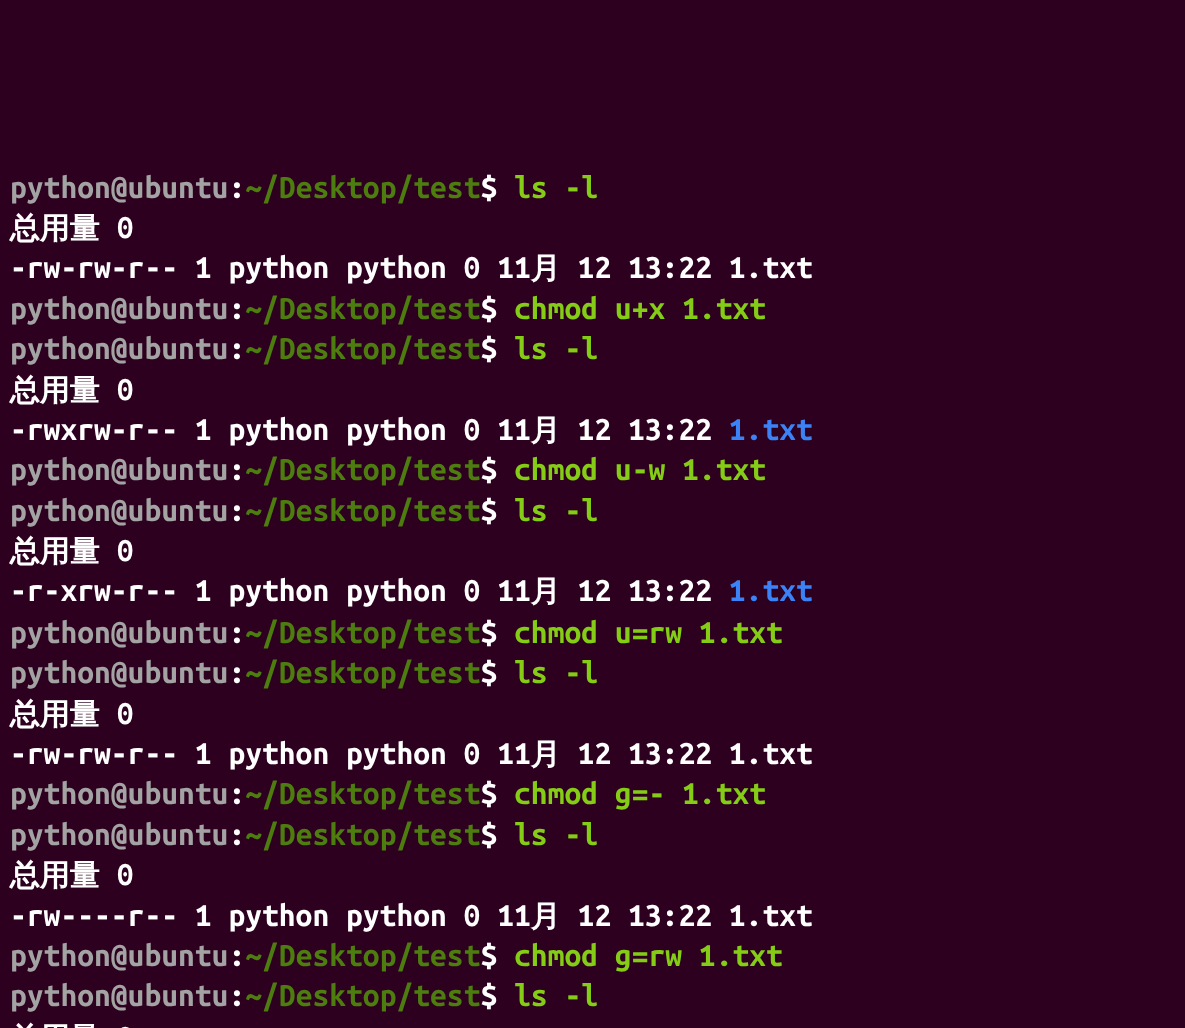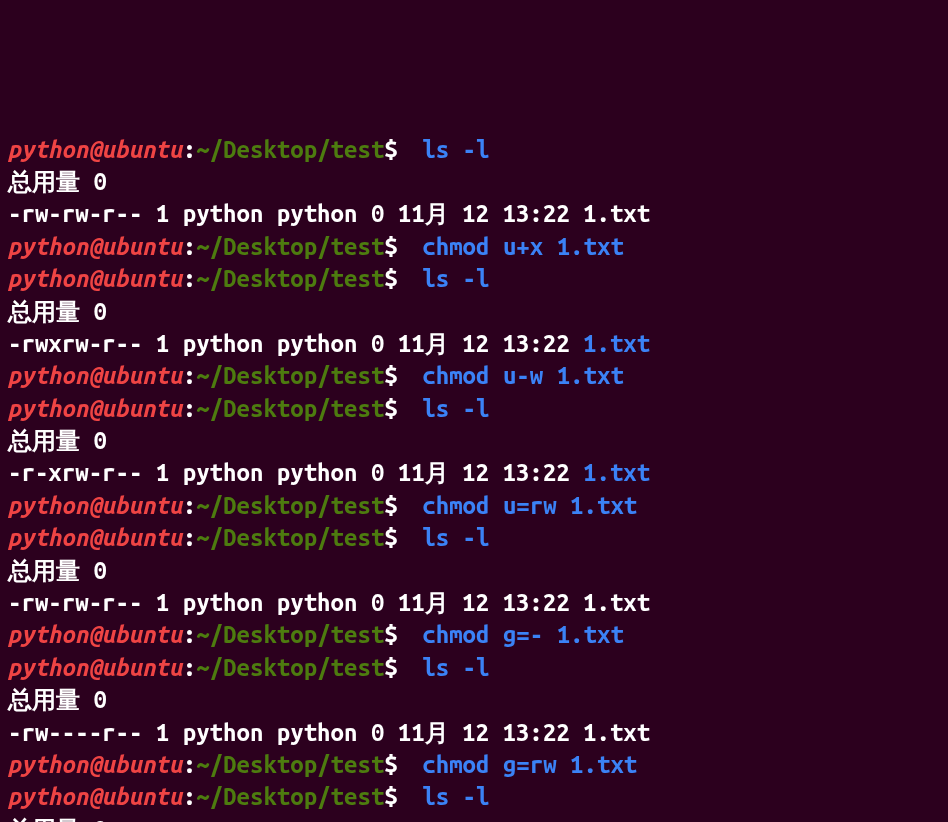--- a/index.html
+++ b/index.html
@@ -15,35 +15,33 @@
       color: #ffffff;
       padding: 4px 8px;
       width: 948px;
       font-weight: bold;
       white-space: pre;
     }
     .line {
       display: block;
     }
     .user-host {
-      color: #ef4444;
-      font-style: italic;
+      color: #a3a3a3;
     }
     .colon {
       color: #ffffff;
     }
     .path {
       color: #4d7c0f;
     }
     .dollar {
       color: #ffffff;
     }
     .cmd {
-      color: #3b82f6;
-      margin-left: 11px;
+      color: #84cc16;
     }
     .output {
       color: #ffffff;
       margin-top: 16px;
     }
     .exec-file {
       color: #3b82f6;
     }
   </style>
 </head>

